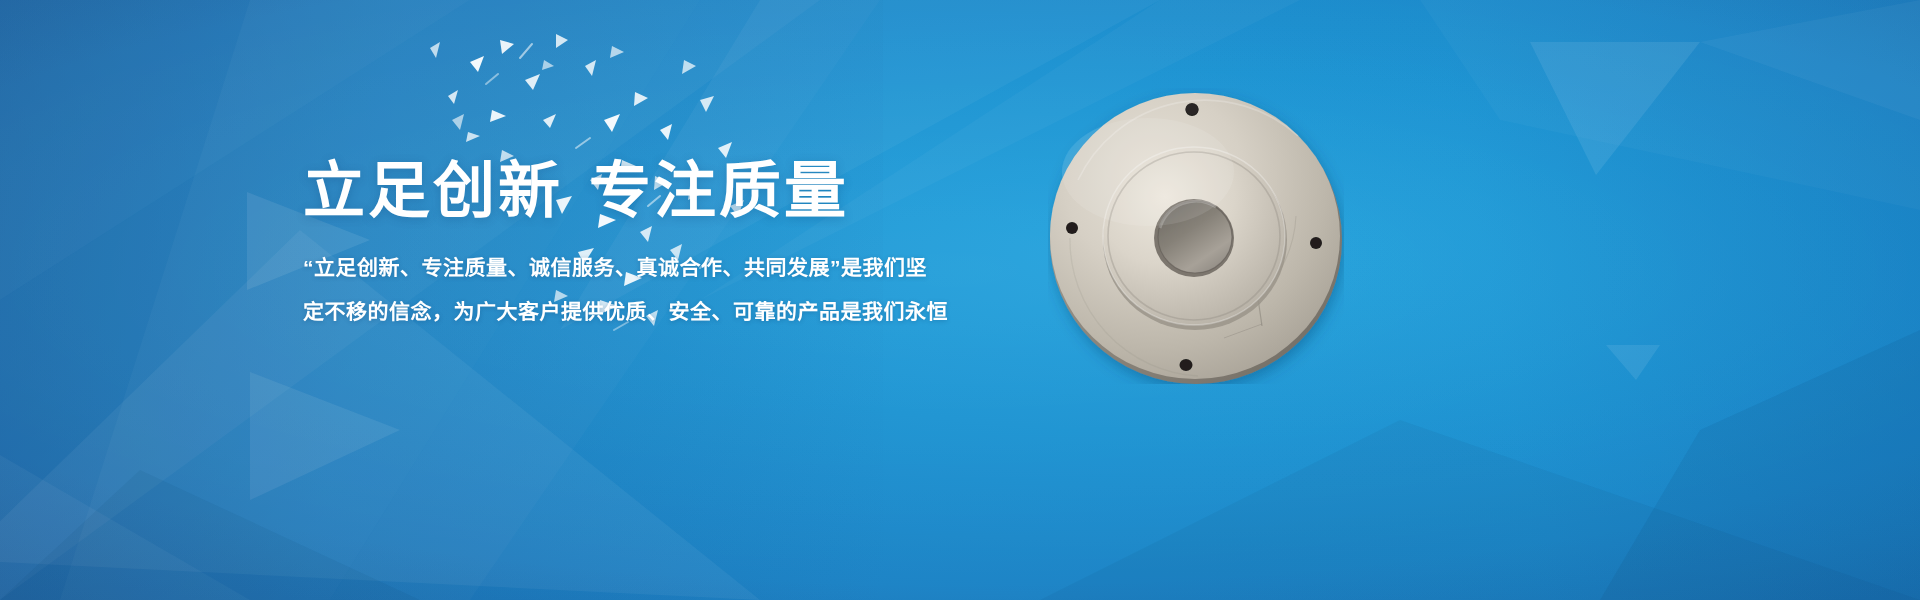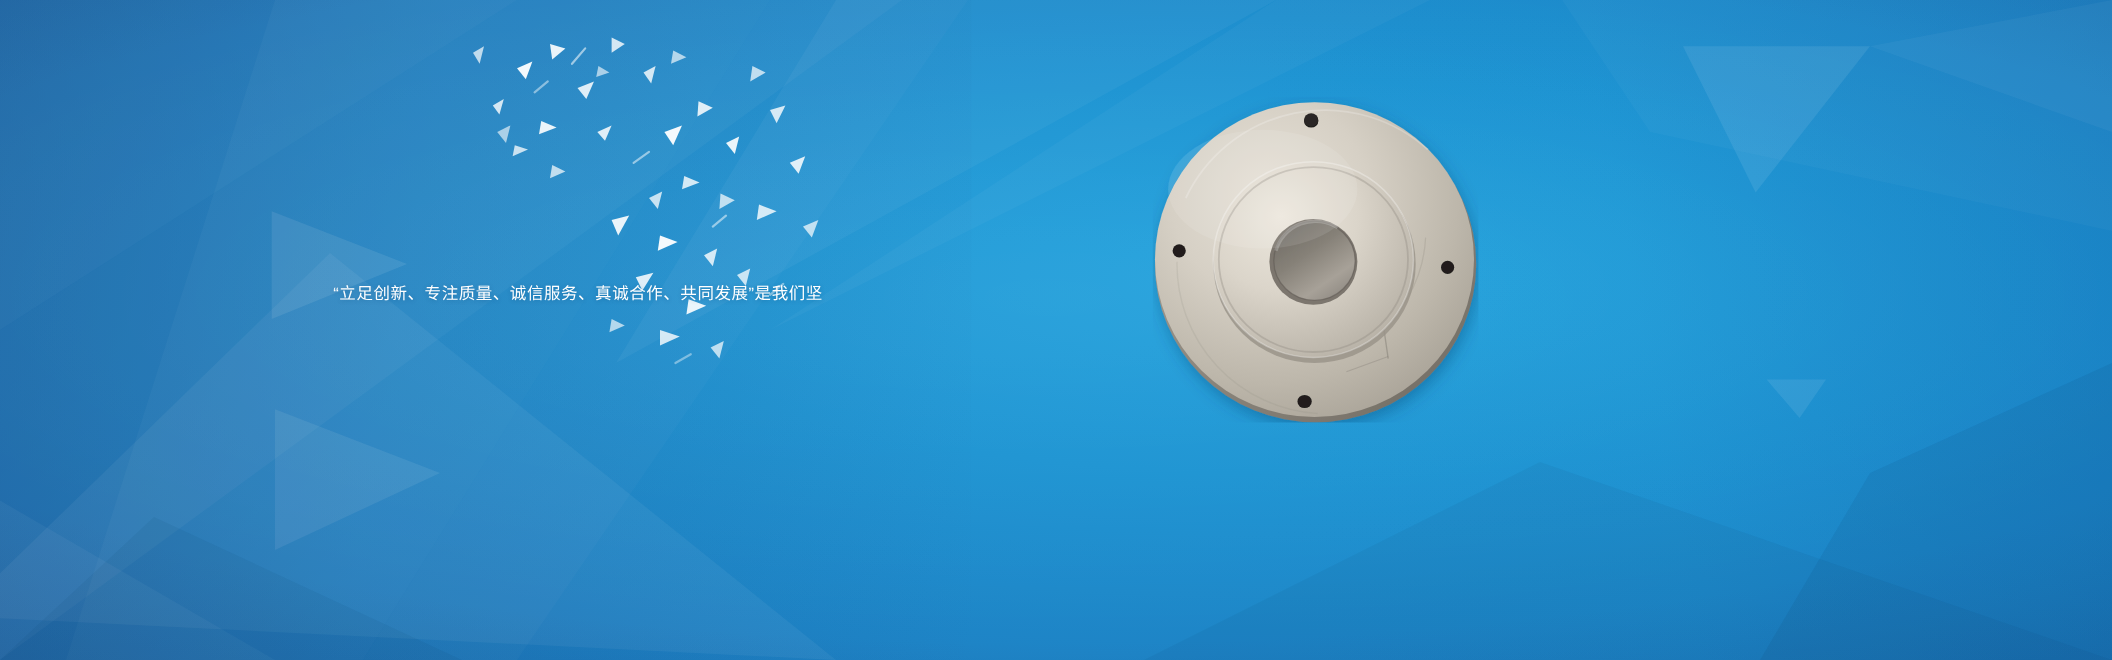--- a/index.html
+++ b/index.html
@@ -58,22 +58,22 @@
     text-shadow:0 2px 10px rgba(10,60,110,0.25);
   }
   .headline .gap{display:inline-block;width:26px;}
 
   
   .body-copy{
     position:absolute;
     left:303px; top:246px;
     width:650px;
     color:#ffffff;
-    font-size:15px;
-    font-weight:normal;
+    font-size:21px;
+    font-weight:bold;
     line-height:44px;
     letter-spacing:0.5px;
     text-shadow:0 1px 4px rgba(10,60,110,0.30);
   }
   .body-copy p{margin:0;white-space:nowrap;}
 
   
   .confetti{position:absolute; left:0; top:0; width:100%; height:100%; pointer-events:none;}
 </style>
 </head>
@@ -232,18 +232,22 @@
         <path d="M520,58 L532,44" opacity="0.55"></path>
         <path d="M576,148 L590,138" opacity="0.5"></path>
         <path d="M648,206 L660,196" opacity="0.5"></path>
         <path d="M700,268 L712,258" opacity="0.45"></path>
         <path d="M486,84 L498,74" opacity="0.45"></path>
         <path d="M614,330 L628,322" opacity="0.4"></path>
       </g>
     </svg>
   </span>
 
+  <h1 class="headline">
+    <span>立足创新</span><span class="gap"></span><span>专注质量</span>
+  </h1>
 
   <div class="body-copy">
     <p>“立足创新、专注质量、诚信服务、真诚合作、共同发展”是我们坚</p>
+    <p>定不移的信念，为广大客户提供优质、安全、可靠的产品是我们永恒</p>
   </div>
 
 </div>
 
 </body></html>

